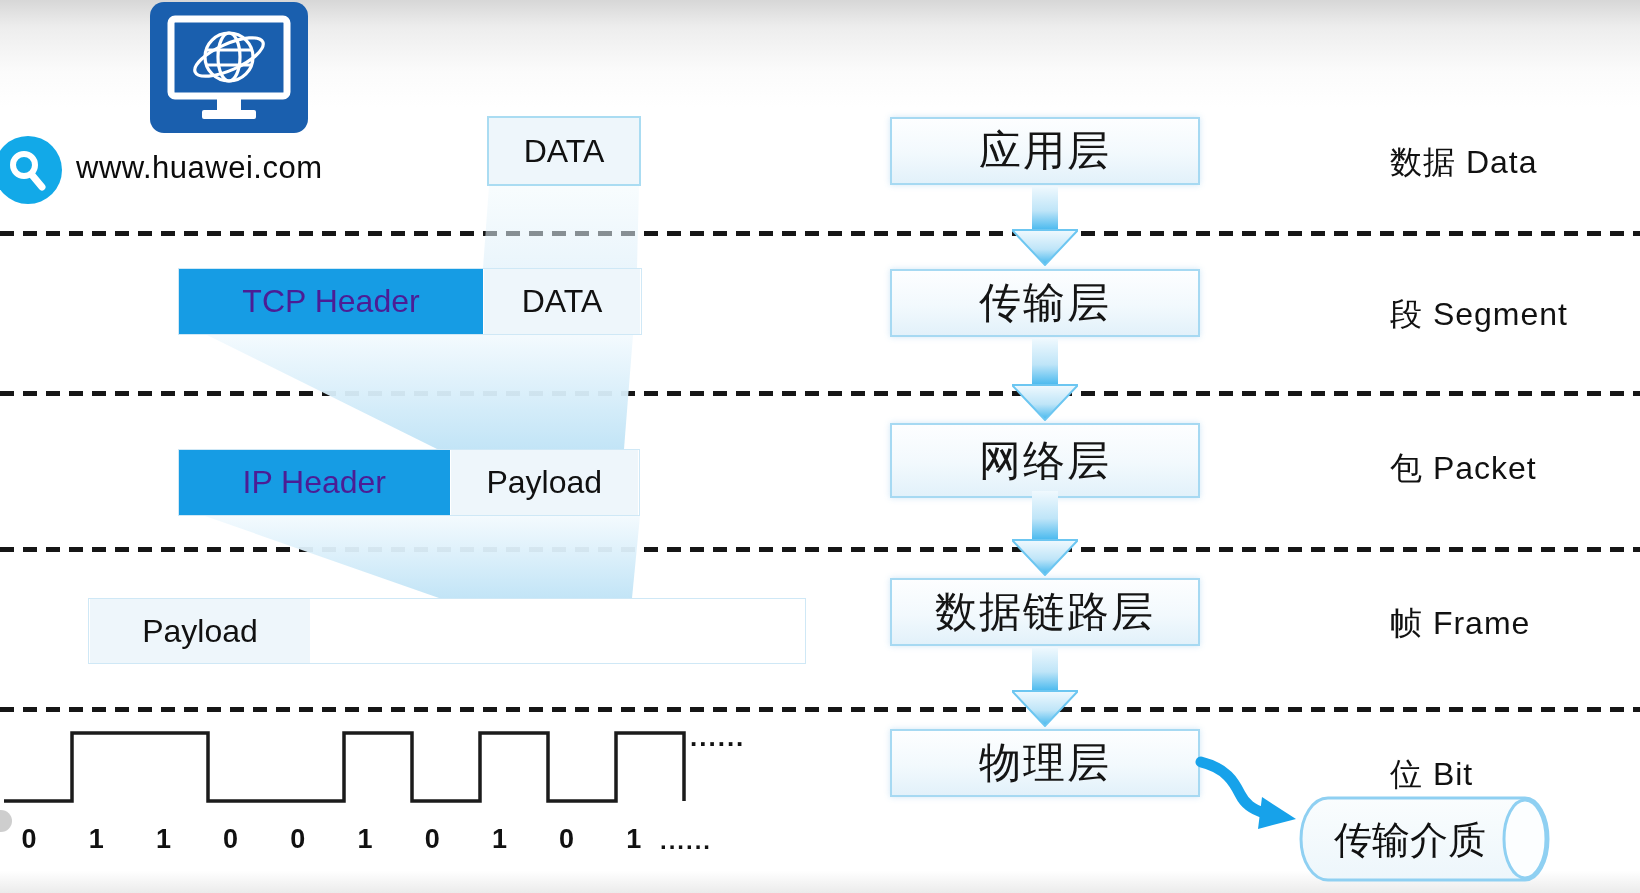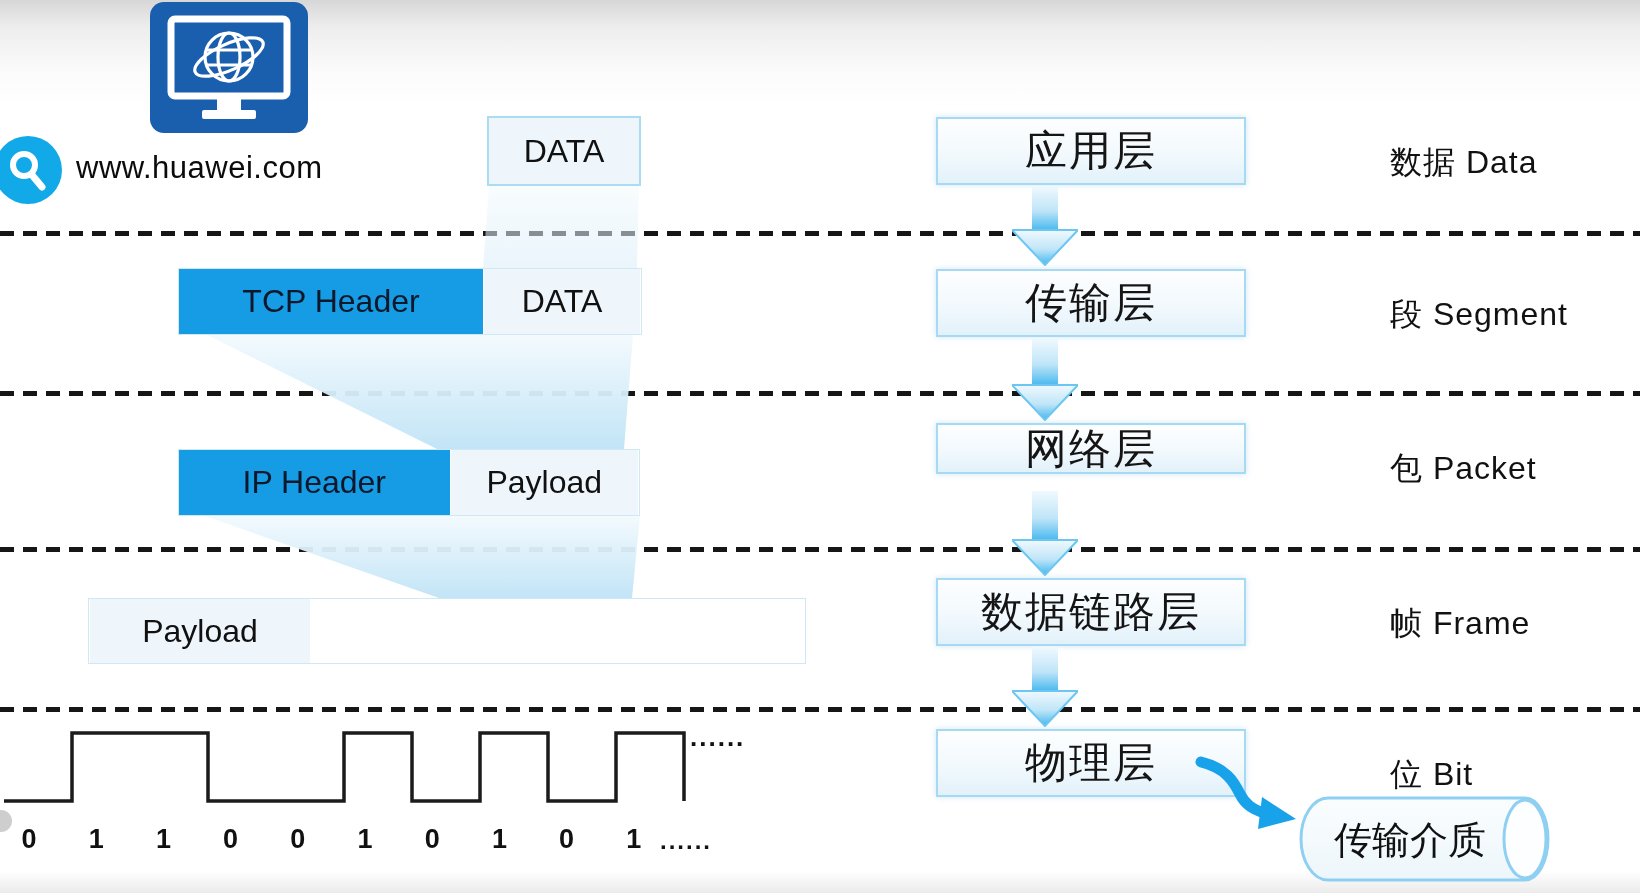--- a/index.html
+++ b/index.html
@@ -9,35 +9,35 @@
     background:linear-gradient(180deg,#d7d7d7 0%,#ededed 3%,#fbfbfb 8%,#ffffff 12%,#ffffff 97.5%,#ebebeb 100%);
   }
   .abs{position:absolute;}
   
   .dash-line{
     position:absolute;left:0;width:1640px;height:5px;
     background:repeating-linear-gradient(90deg,#161616 0 14px,transparent 14px 23px);
   }
   
   .layer-box{
-    position:absolute;left:936px;width:310px;height:68px;
+    position:absolute;left:890px;width:310px;height:68px;
     background:linear-gradient(180deg,#fdfeff 0%,#f2f9fd 55%,#e2f1fa 100%);
     border:2px solid #a6d9f2;box-sizing:border-box;
     display:flex;align-items:center;justify-content:center;
     font-size:42px;color:#151515;letter-spacing:2px;
     box-shadow:0 0 6px rgba(150,200,235,.45);
   }
   .pdu-label{
     position:absolute;left:1390px;height:46px;display:flex;align-items:center;
     font-size:32px;color:#111;white-space:nowrap;letter-spacing:1px;margin-top:12px;
   }
   
   .pdu-row{position:absolute;display:flex;box-sizing:border-box;border:1px solid #cfe8f6;}
   .seg{display:flex;align-items:center;justify-content:center;font-size:32px;box-sizing:border-box;height:100%;}
-  .seg-header{background:#169ce4;color:#0f172a;}
+  .seg-header{background:#169ce4;color:#4c1d95;}
   .seg-payload{background:#eef6fb;color:#111;border-left:1px solid #ffffff;border-right:1px solid #ffffff;}
   .data-box{
     position:absolute;left:487px;top:116px;width:154px;height:70px;
     background:#eef6fb;border:2px solid #aadcf2;box-sizing:border-box;
     display:flex;align-items:center;justify-content:center;font-size:32px;color:#111;
   }
   .bit-label{position:absolute;width:34px;text-align:center;font-size:27px;font-weight:bold;color:#111;}
   .dots{position:absolute;font-size:26px;font-weight:bold;color:#111;letter-spacing:2px;}
   .url-text{position:absolute;left:76px;top:150px;font-size:31px;font-weight:normal;color:#0b0b0b;letter-spacing:.5px;}
   svg{display:block;}
@@ -132,21 +132,21 @@
     <span class="bit-label" style="left: 616.8px; top: 824px;">1</span>
   </div>
 <div class="dots" style="left:690px;top:722px">......</div>
 <div class="dots" style="left:660px;top:827px;font-size:24px">......</div>
 <svg class="abs" style="left:0;top:808px" width="14" height="26" viewBox="0 0 14 26">
   <circle cx="1" cy="13" r="11" fill="#c6c6c6" opacity="0.85"></circle>
 </svg>
 
 <div class="layer-box" style="top:117px">应用层</div>
 <div class="layer-box" style="top:269px">传输层</div>
-<div class="layer-box" style="top:423px;height:51px">网络层</div>
+<div class="layer-box" style="top:423px;height:75px">网络层</div>
 <div class="layer-box" style="top:578px">数据链路层</div>
 <div class="layer-box" style="top:729px">物理层</div>
 
 <svg class="abs" style="left:1012px;top:186px" width="66" height="80" viewBox="0 0 66 80">
   <rect x="20" y="0" width="26" height="45" fill="url(#arrowGrad)"></rect>
   <polygon points="0,44 66,44 33,79" fill="url(#arrowGrad)" stroke="#6cc6f1" stroke-width="2"></polygon>
 </svg>
 <svg class="abs" style="left:1012px;top:338px" width="66" height="83" viewBox="0 0 66 83">
   <rect x="20" y="0" width="26" height="48" fill="url(#arrowGrad)"></rect>
   <polygon points="0,47 66,47 33,82" fill="url(#arrowGrad)" stroke="#6cc6f1" stroke-width="2"></polygon>

